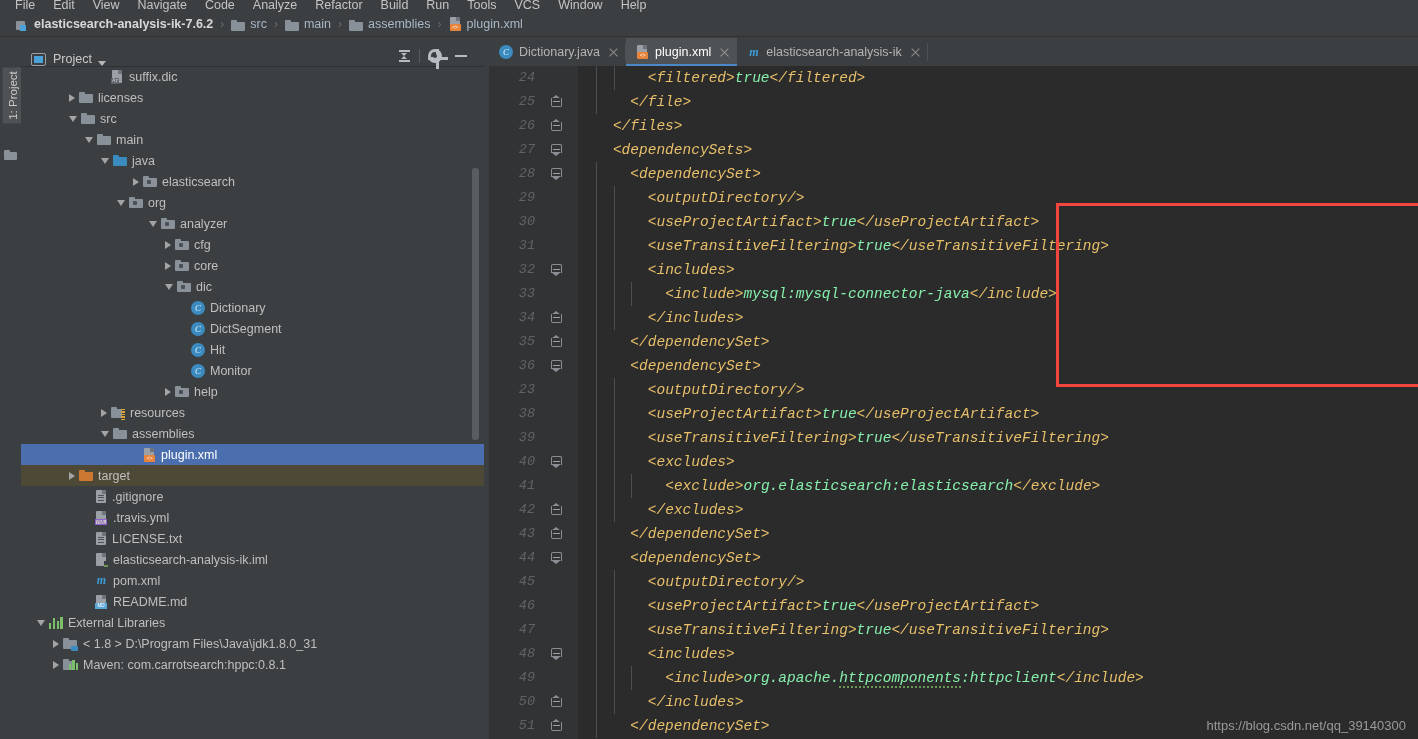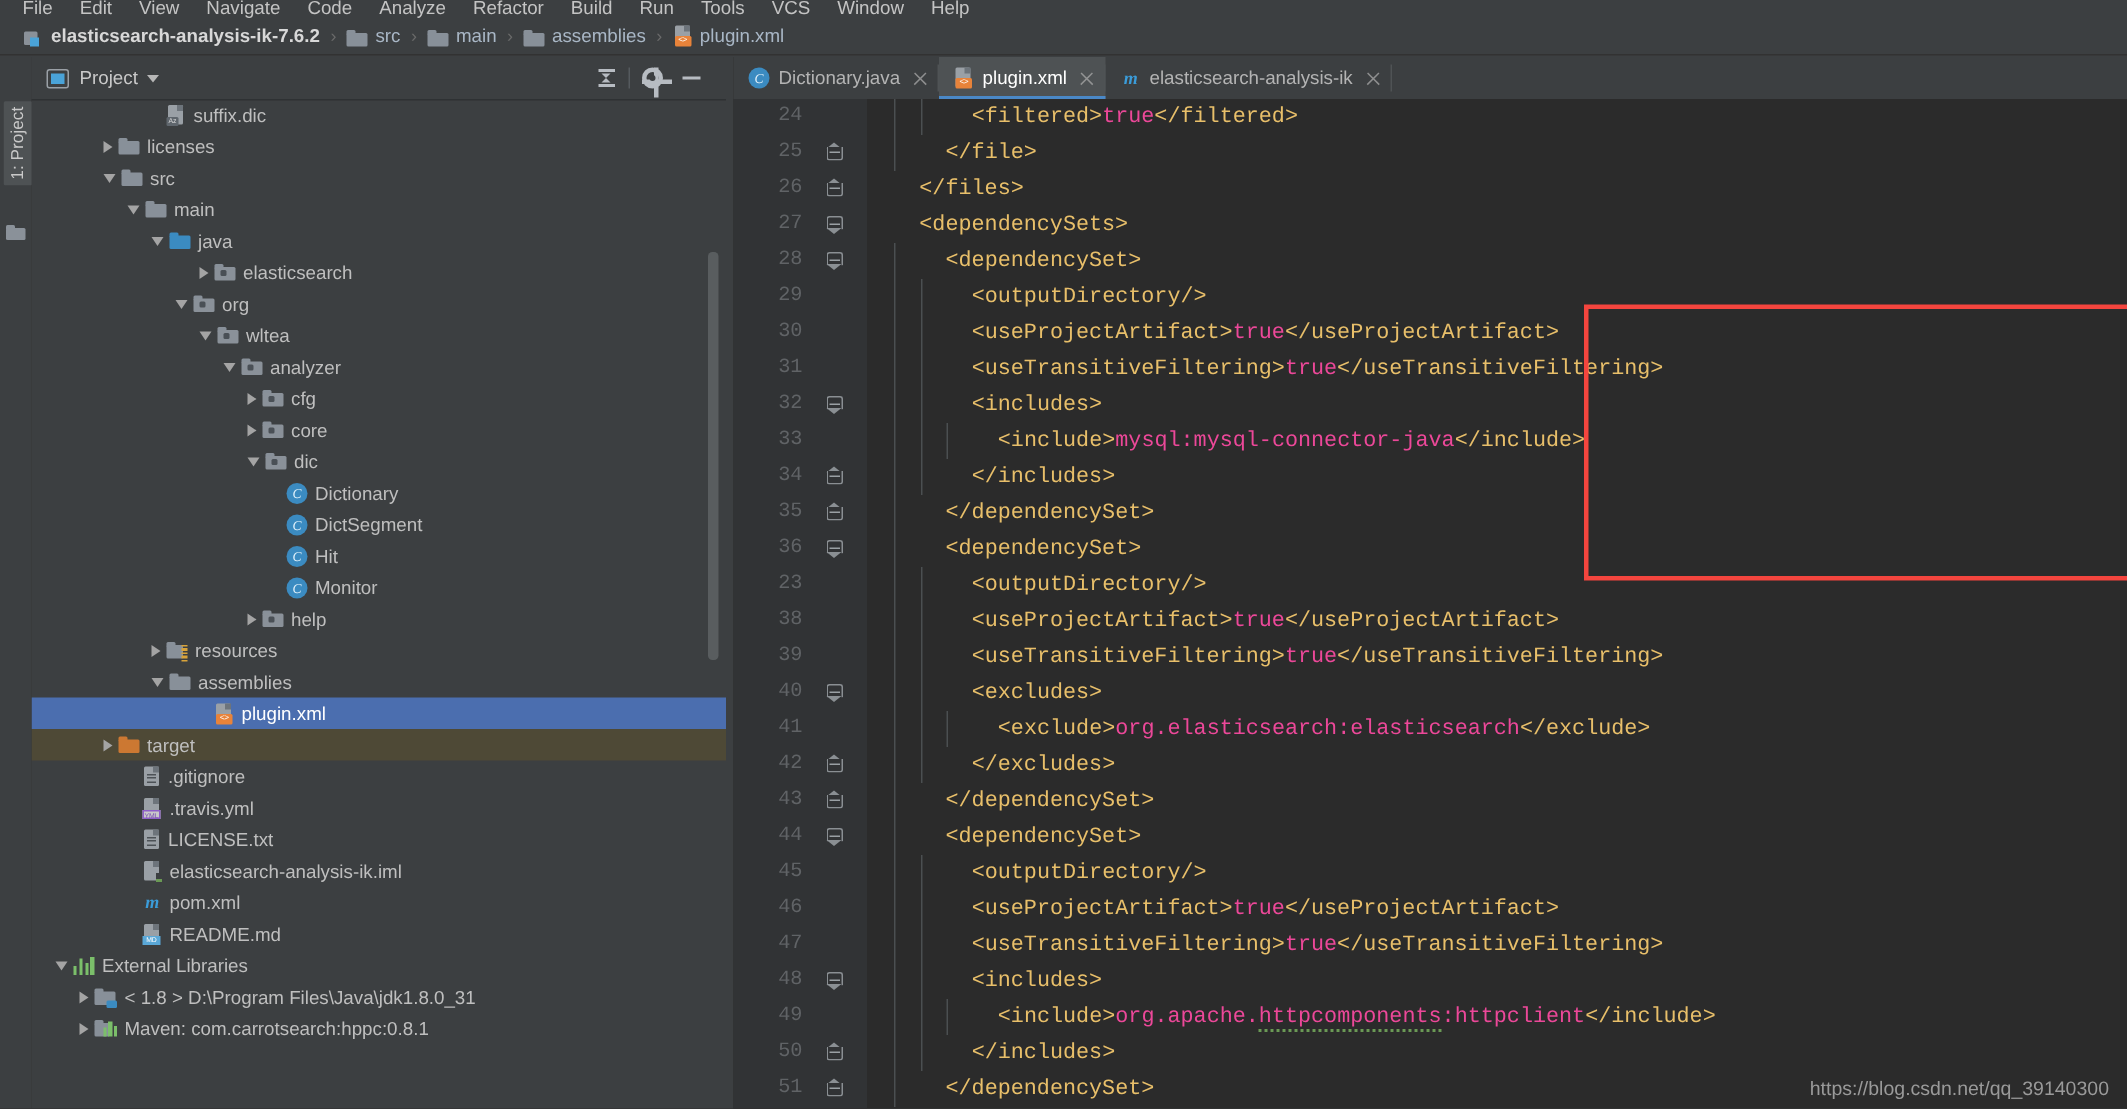--- a/index.html
+++ b/index.html
@@ -71,21 +71,21 @@
   .stripfolder .bd{position:absolute;left:0;top:2px;width:13px;height:8px;background:#8a9199;border-radius:1px;}
 
   
   .projpanel{
     position:absolute;left:21px;top:38px;width:463px;height:701px;
     background:#3c3f41;
   }
   .projhdr{
     position:absolute;left:0;top:0;width:463px;height:28px;
     background:#3c3f41;border-bottom:1px solid #2e3133;
-    display:flex;align-items:center;
+    display:flex;align-items:flex-end;
   }
   .projhdr .pico{margin-left:10px;width:15px;height:13px;position:relative;}
   .projhdr .pico .o{position:absolute;left:0;top:0;width:15px;height:13px;border:1.5px solid #9aa0a6;border-radius:2px;box-sizing:border-box;}
   .projhdr .pico .i{position:absolute;left:3px;top:3px;width:9px;height:7px;background:#4aa3d8;}
   .projhdr .ptitle{margin-left:7px;font-size:12.5px;color:#c9c9c9;}
   .projhdr .caret{margin-left:6px;width:0;height:0;border-left:4px solid transparent;border-right:4px solid transparent;border-top:5px solid #b7b7b7;}
   .projhdr .tools{position:absolute;right:10px;display:flex;align-items:center;gap:0px;}
   .tbtn{width:26px;height:20px;display:flex;align-items:center;justify-content:center;position:relative;}
   .i-collapse{width:13px;height:12px;position:relative;}
   .i-collapse .l1{position:absolute;left:1px;top:0;width:11px;height:1.6px;background:#b7bcc2;}
@@ -181,36 +181,36 @@
   .etab.active{background:#4e5254;color:#ffffff;}
   .etab.active:after{content:"";position:absolute;left:0;bottom:0;width:100%;height:2px;background:#4a88c7;}
   .etab .tlabel{margin-left:6px;}
   .etab .xclose{margin-left:9px;width:9px;height:9px;position:relative;opacity:.75;}
   .etab .xclose:before,.etab .xclose:after{content:"";position:absolute;left:-1px;top:4px;width:11px;height:1.3px;background:#a9a9a9;}
   .etab .xclose:before{transform:rotate(45deg);}
   .etab .xclose:after{transform:rotate(-45deg);}
   .etab .tsep{position:absolute;right:0;top:5px;width:1px;height:18px;background:#4f5355;}
 
   .gutterbg{position:absolute;left:0;top:28px;width:89px;height:673px;background:#313335;}
-  .codearea{position:absolute;left:0;top:28px;width:929px;height:673px;overflow:hidden;}
+  .codearea{position:absolute;left:0;top:28px;width:929px;height:673px;overflow:hidden;font-style:italic;}
   .cline{position:relative;height:24px;font-family:"Liberation Mono", monospace;font-size:14.5px;line-height:24px;white-space:pre;}
   .lno{position:absolute;left:0;width:46px;text-align:right;color:#606366;font-family:"Liberation Mono",monospace;font-size:13.5px;}
   .fold{position:absolute;left:62px;top:6px;width:11px;height:11px;}
   .fold .box{position:absolute;left:0;top:0;width:11px;height:11px;border:1px solid #8a8f93;box-sizing:border-box;background:#313335;}
   .fold .minus{position:absolute;left:2px;top:4.6px;width:7px;height:1.3px;background:#9aa0a4;}
   .fold.top .box{border-radius:2px 2px 0 0;border-bottom:none;height:9px;}
   .fold.top:after{content:"";position:absolute;left:0px;top:8px;width:0;height:0;
       border-left:5.5px solid transparent;border-right:5.5px solid transparent;border-top:4px solid #8a8f93;}
   .fold.end .box{border-radius:0 0 2px 2px;border-top:none;height:9px;top:2px;}
   .fold.end:before{content:"";position:absolute;left:0px;top:-1px;width:0;height:0;
       border-left:5.5px solid transparent;border-right:5.5px solid transparent;border-bottom:4px solid #8a8f93;}
   .vline{position:absolute;top:0;width:1px;height:24px;background:#4b4f51;}
   .ctext{position:absolute;left:89px;color:#a9b7c6;}
   .t{color:#e8bf6a;}
-  .v{color:#ec4899;}
+  .v{color:#86efac;}
   .sq{text-decoration:none;border-bottom:2px dotted #6a9955;padding-bottom:0px;}
 
   
   .redbox{
     position:absolute;left:567px;top:165px;width:682px;height:184px;
     border:3px solid #f4453e;box-sizing:border-box;pointer-events:none;
   }
 
   .watermark{
     position:absolute;right:12px;bottom:6px;font-size:13px;color:#9a9a9a;
@@ -378,29 +378,20 @@
         <div class="row">
           <span style="flex: 0 0 auto; width: 96px;"></span>
           <span class="arrow open"></span>
           <span class="rowicon ic ic-folder pkg">
             <span class="tab"></span>
             <span class="bd"></span>
           </span>
           <span class="rowlbl">org</span>
         </div>
         <div class="row">
-          <span style="flex: 0 0 auto; width: 112px;"></span>
-          <span class="arrow open"></span>
-          <span class="rowicon ic ic-folder pkg">
-            <span class="tab"></span>
-            <span class="bd"></span>
-          </span>
-          <span class="rowlbl">wltea</span>
-        </div>
-        <div class="row">
           <span style="flex: 0 0 auto; width: 128px;"></span>
           <span class="arrow open"></span>
           <span class="rowicon ic ic-folder pkg">
             <span class="tab"></span>
             <span class="bd"></span>
           </span>
           <span class="rowlbl">analyzer</span>
         </div>
         <div class="row">
           <span style="flex: 0 0 auto; width: 144px;"></span>

